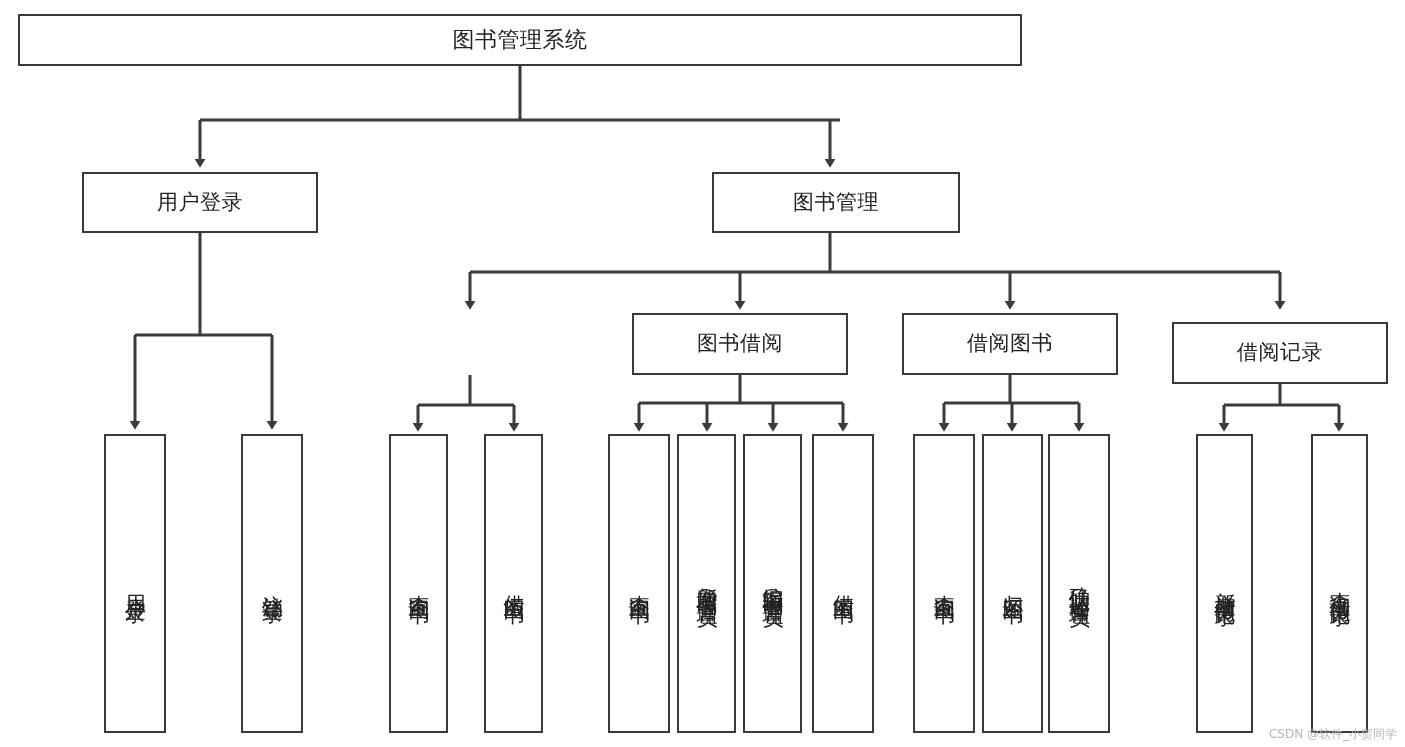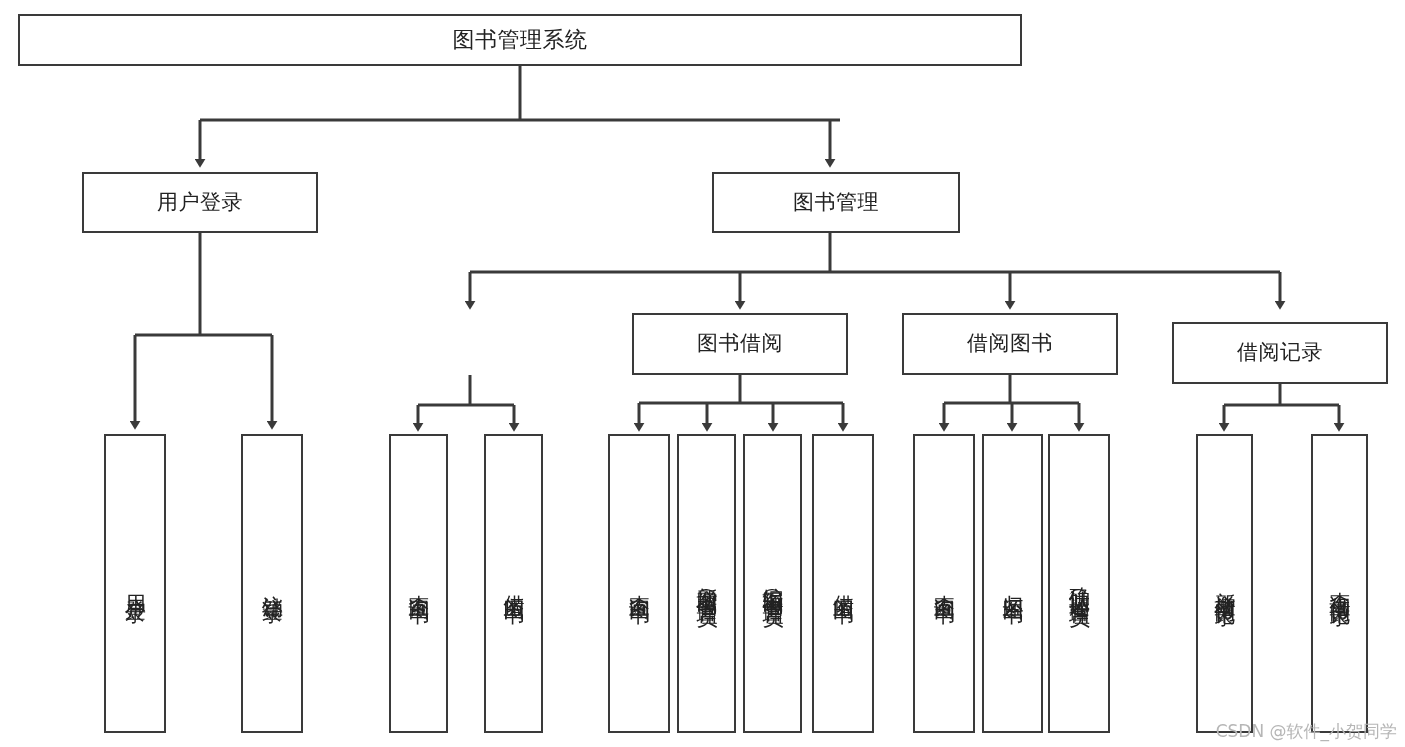--- a/index.html
+++ b/index.html
@@ -62,21 +62,21 @@
     text-orientation: upright;
     font-size: 21px;
     line-height: 1.0;
     letter-spacing: 3px;
     max-height: 100%;
   }
   #watermark {
     position: absolute;
     right: 8px;
     bottom: 4px;
-    font-size: 17px;
+    font-size: 12px;
     color: #b6b6b6;
     white-space: nowrap;
     z-index: 5;
     font-family: "DejaVu Sans", "Liberation Sans", sans-serif;
   }
 </style>
 </head>
 <body>
 
 <div id="diagram-canvas" style="background: rgb(255, 255, 255);">

